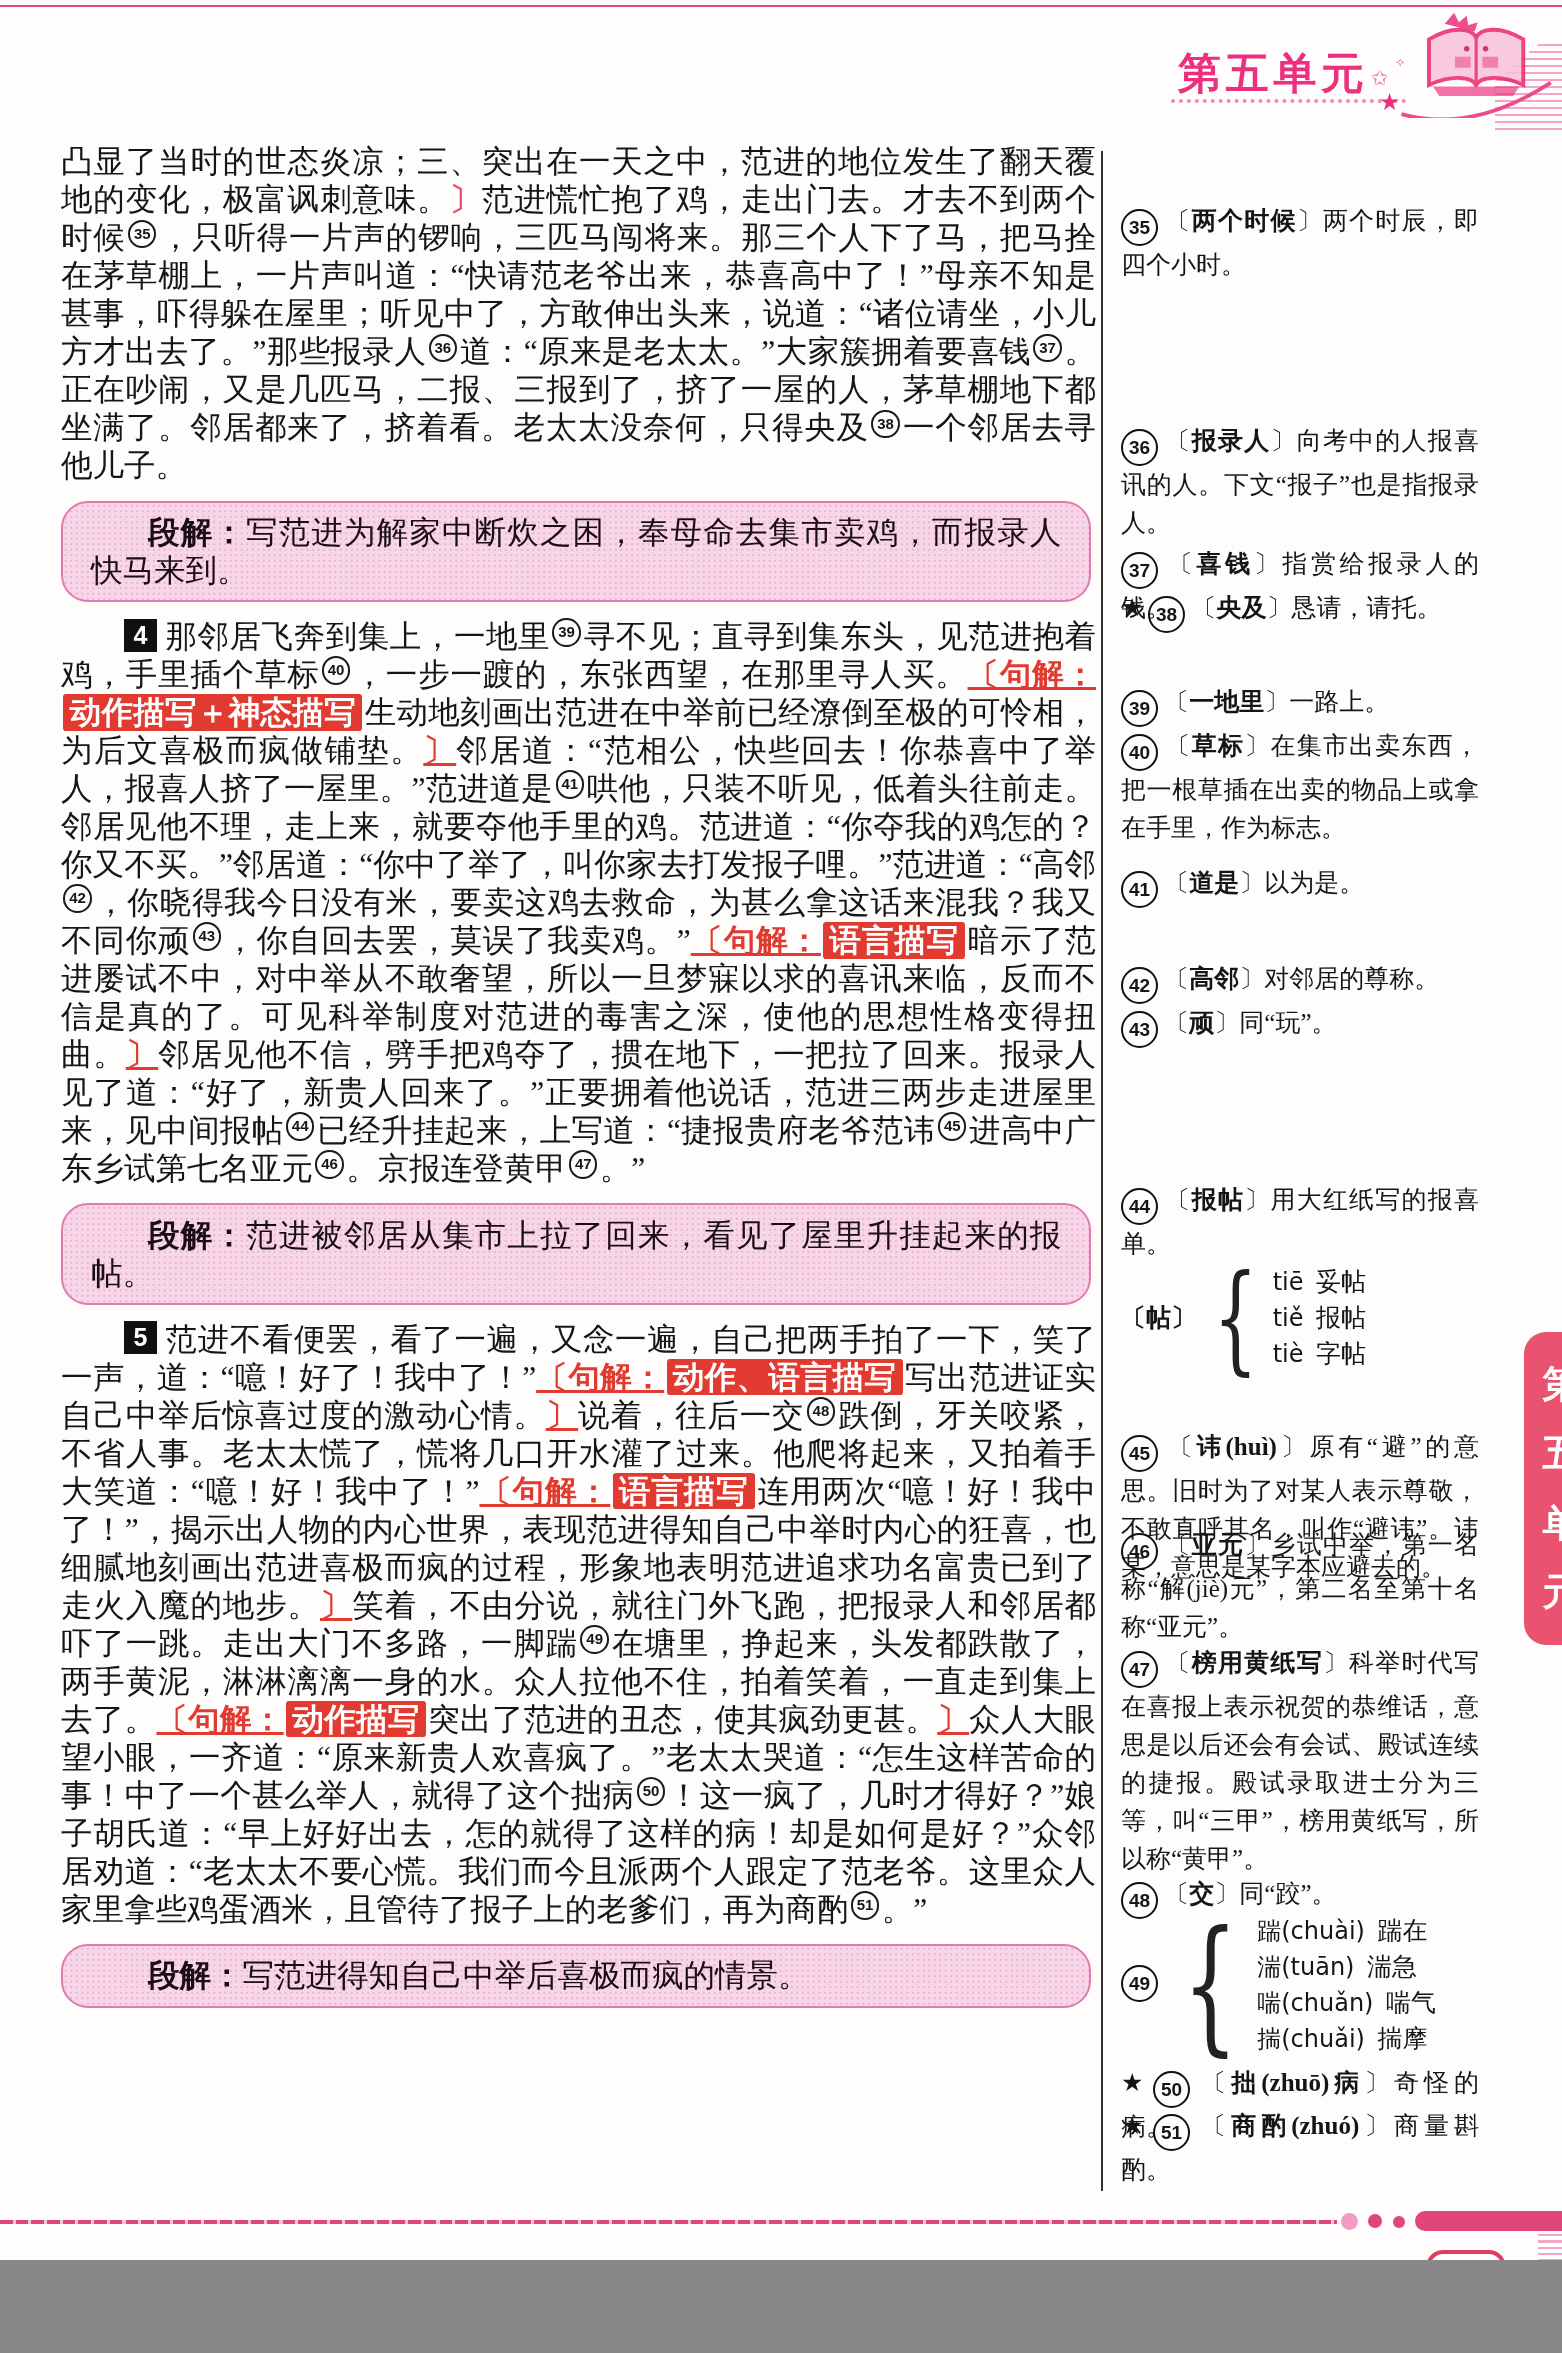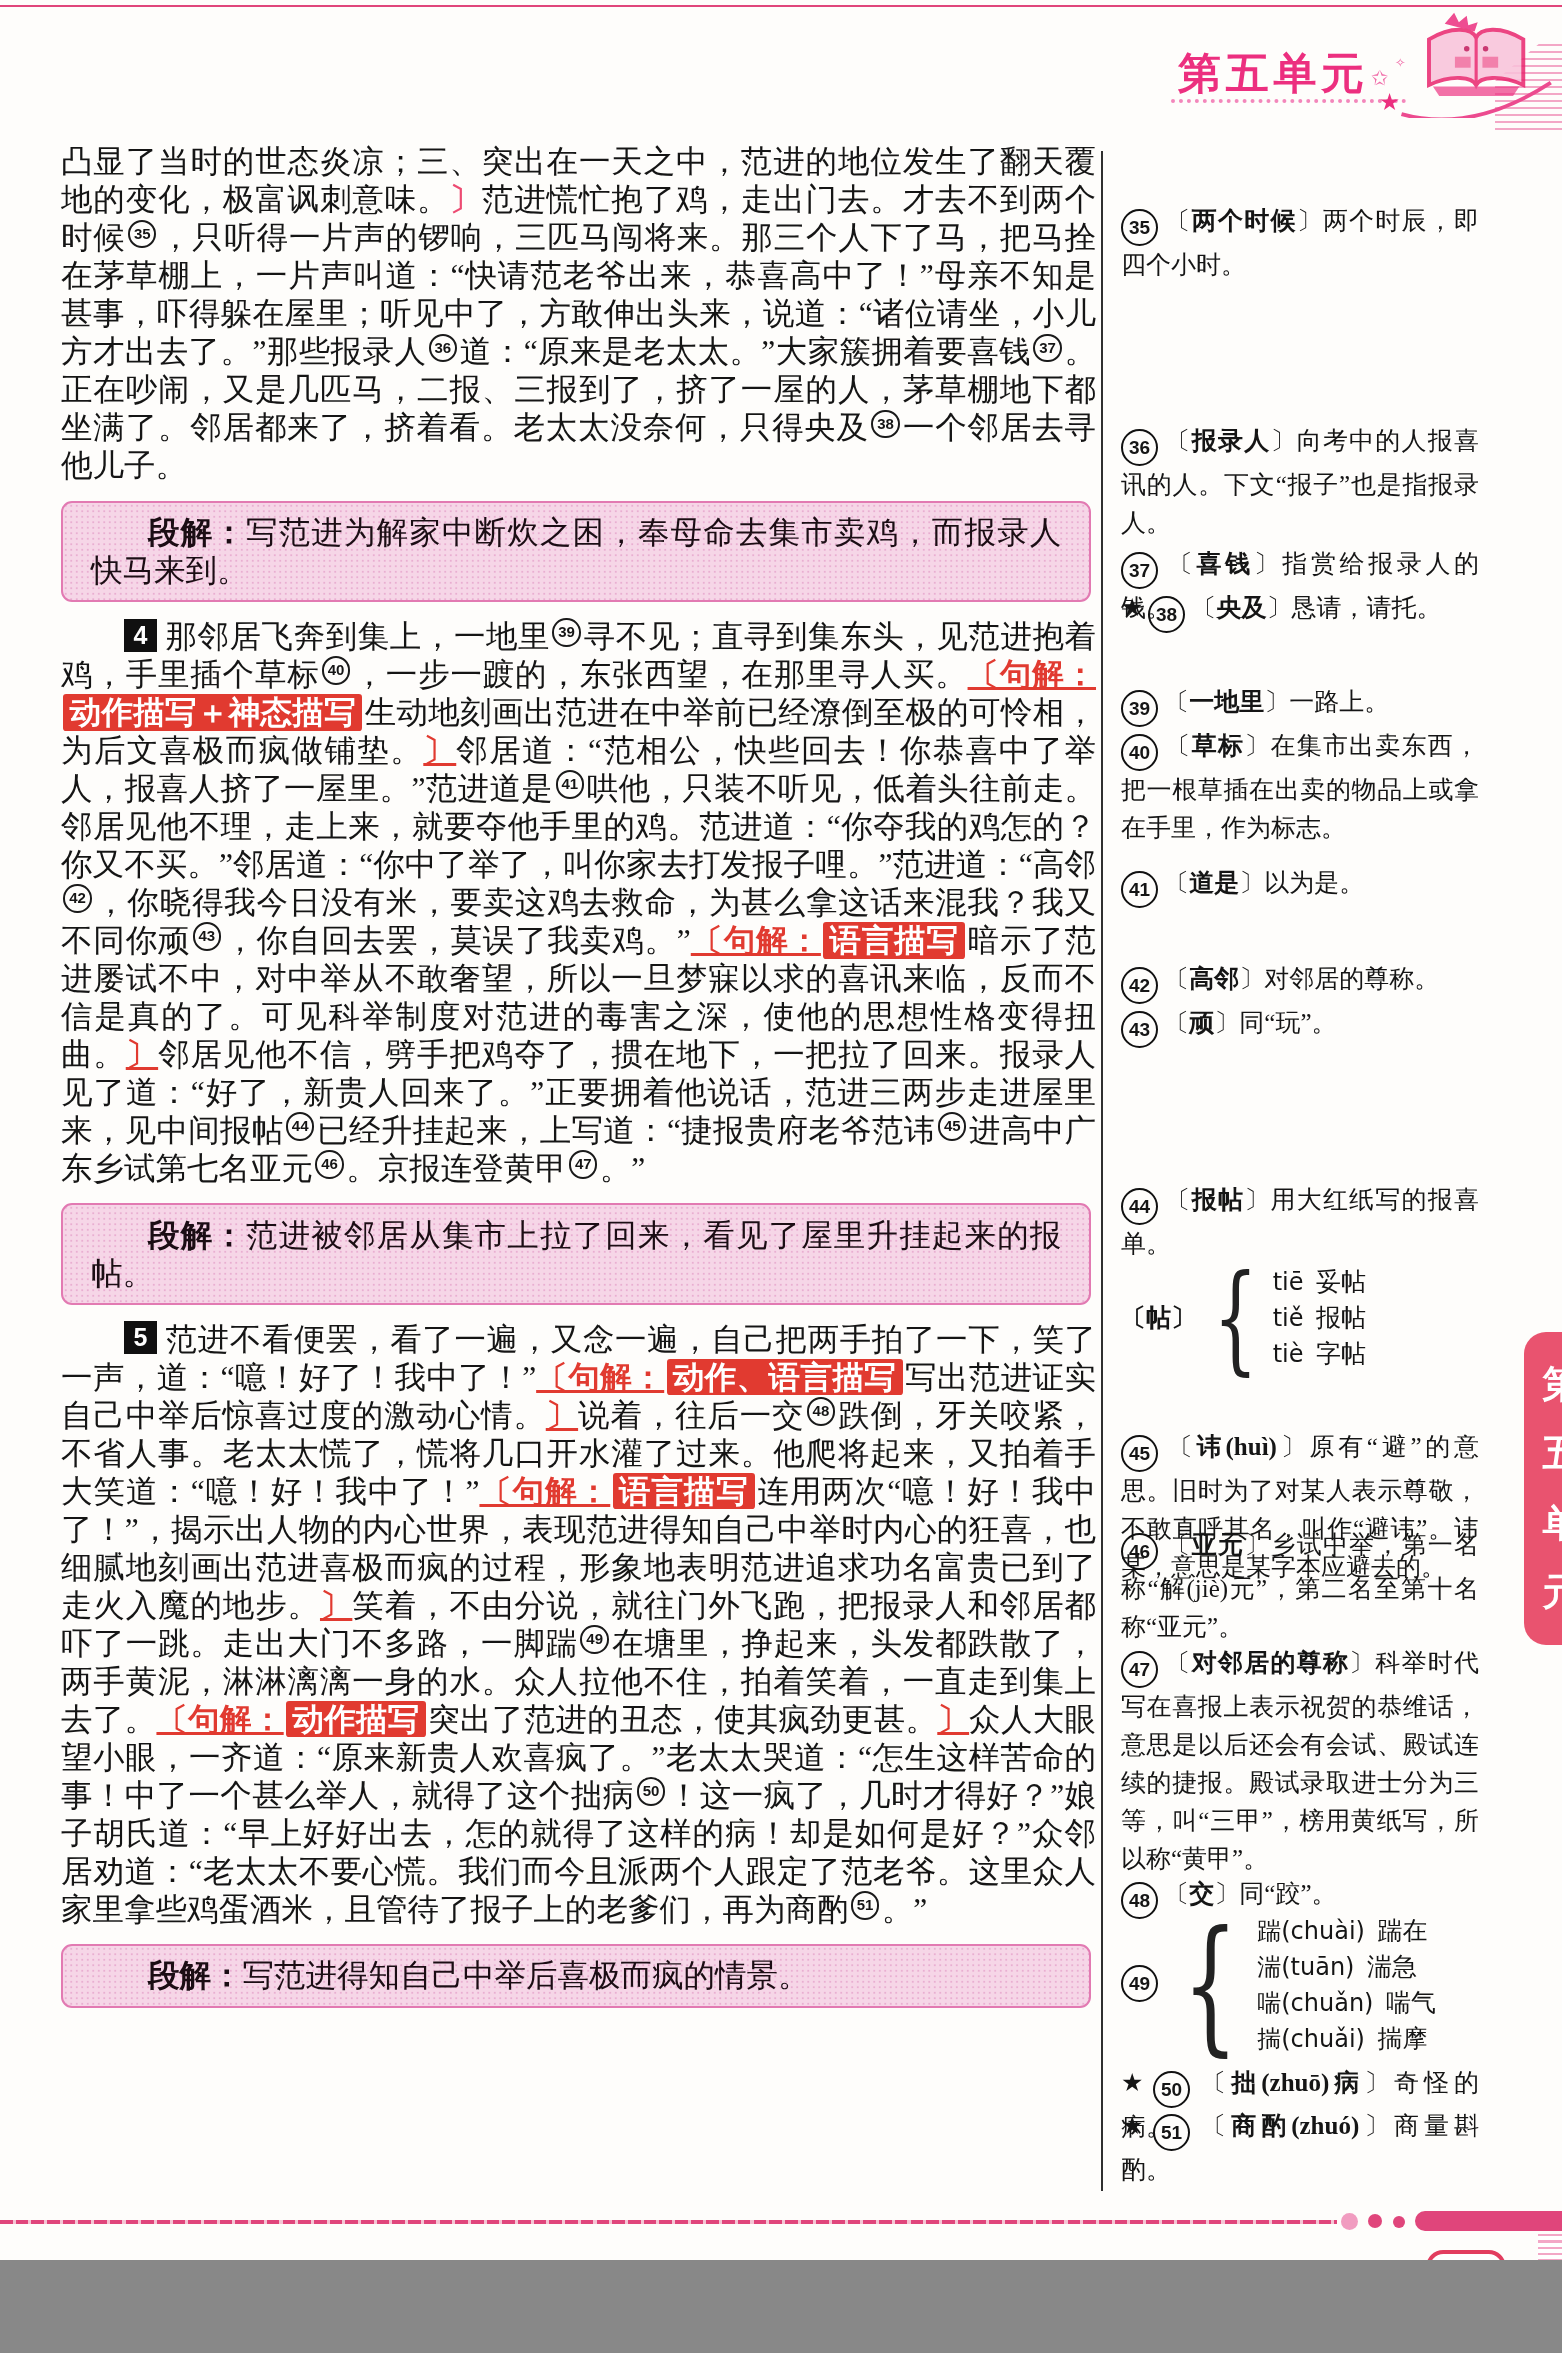--- a/index.html
+++ b/index.html
@@ -26,21 +26,21 @@
   .para-indent{text-indent:63px;}
   .parnum{display:inline-block;width:33px;height:33px;background:#101010;color:#fff;
           font:700 25px/33px "Liberation Sans",sans-serif;text-align:center;margin-right:7.9px;
           vertical-align:3.1px;text-indent:0;}
   .circ{display:inline-block;min-width:24.4px;height:24.4px;border:2px solid #1a1a1a;border-radius:50%;
         font:700 15px/24.4px "Liberation Sans",sans-serif;text-align:center;vertical-align:9.4px;
         margin:0 2.4px;text-indent:0;}
   .red{color:#e13a30;font-weight:700;text-decoration:underline;}
   .pinkb{color:#ed4b72;font-weight:700;}
   .tag{background:#e13a30;color:#fff;font-weight:700;padding:0.8px 6.3px;border-radius:3.1px;margin:0 2.4px;}
-  .duanjie{border:2.4px solid #e27ab2;border-radius:11px;background-color:#f6d6e7;
+  .duanjie{border:2.4px solid #e27ab2;border-radius:27px;background-color:#f6d6e7;
            background-image:radial-gradient(#e9aed1 0.9px,rgba(255,255,255,0) 1px);background-size:5.5px 5.5px;
            padding:10.2px 28px;margin:15.7px 4.7px 15.7px 0;text-indent:57px;color:#1b0d14;}
   .dj-label{font-weight:700;font-family:"Liberation Sans",sans-serif;}
 
   
   .divider{position:absolute;left:1101px;top:151px;width:2.4px;height:2040px;background:#2f2f2f;}
 
   
   .sidebar{position:absolute;left:1121px;top:0;width:362px;height:2354px;}
   .note{position:absolute;width:358px;font-size:25px;line-height:38px;text-align:justify;}
@@ -136,21 +136,21 @@
           <span class="phead">〔帖〕</span>
           <span class="brace" style="font-size: 118px;">{</span>
           <div>
             <div class="prow" style="line-height: 35px;"><span class="pin">tiē</span><span>妥帖</span></div>
             <div class="prow" style="line-height: 35px;"><span class="pin">tiě</span><span>报帖</span></div>
             <div class="prow" style="line-height: 35px;"><span class="pin">tiè</span><span>字帖</span></div>
           </div>
         </div></div>
       <div class="note" style="top: 1384px; margin-top: 44px;"><span class="circ2">45</span>〔<b>讳(huì)</b>〕原有“避”的意思。旧时为了对某人表示尊敬，不敢直呼其名，叫作“避讳”。讳某，意思是某字本应避去的。</div>
       <div class="note" style="top: 1526px;"><span class="circ2">46</span>〔<b>亚元</b>〕乡试中举，第一名称“解(jiè)元”，第二名至第十名称“亚元”。</div>
-      <div class="note" style="top: 1644px;"><span class="circ2">47</span>〔<b>对邻居的尊称</b>〕科举时代写在喜报上表示祝贺的恭维话，意思是以后还会有会试、殿试连续的捷报。殿试录取进士分为三等，叫“三甲”，榜用黄纸写，所以称“黄甲”。</div>
+      <div class="note" style="top: 1644px;"><span class="circ2">47</span>〔<b>榜用黄纸写</b>〕科举时代写在喜报上表示祝贺的恭维话，意思是以后还会有会试、殿试连续的捷报。殿试录取进士分为三等，叫“三甲”，榜用黄纸写，所以称“黄甲”。</div>
       <div class="note" style="top: 1875px;"><span class="circ2">48</span>〔<b>交</b>〕同“跤”。</div>
       <div class="note" style="top: 1911px;">
         <div style="display: flex; align-items: center;">
           <span class="circ2">49</span>
           <div class="pgroup">
             <span class="brace" style="font-size: 146px;">{</span>
             <div>
               <div class="prow" style="line-height: 36px;"><span class="pin">踹(chuài)</span><span>踹在</span></div>
               <div class="prow" style="line-height: 36px;"><span class="pin">湍(tuān)</span><span>湍急</span></div>
               <div class="prow" style="line-height: 36px;"><span class="pin">喘(chuǎn)</span><span>喘气</span></div>

